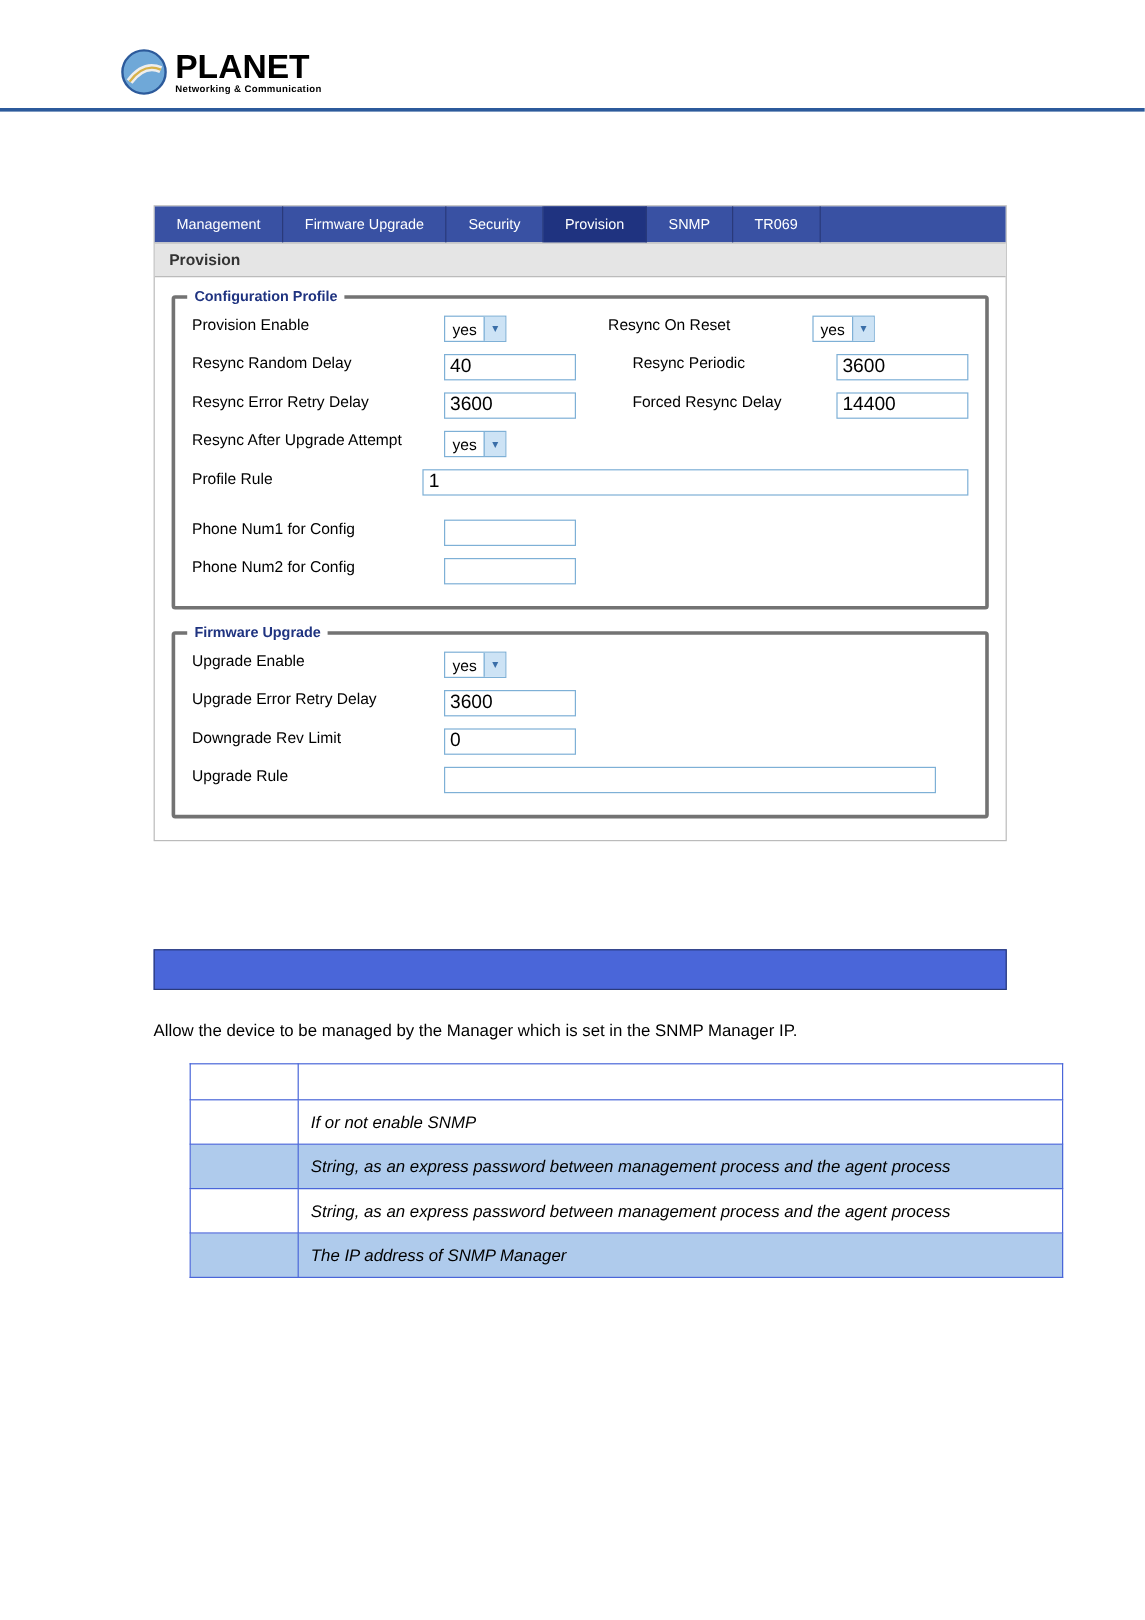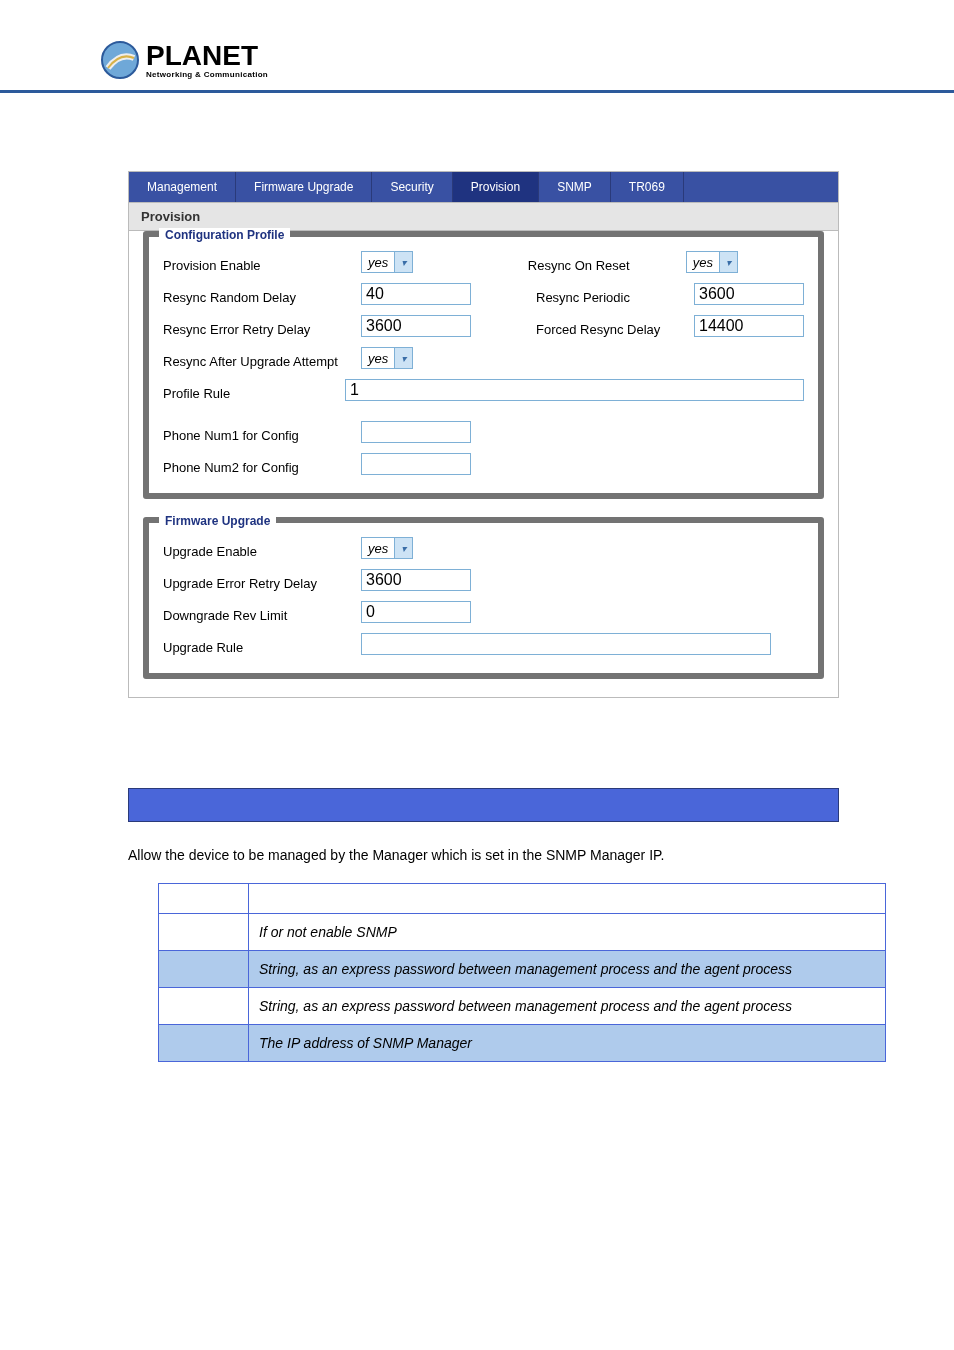--- a/index.html
+++ b/index.html
@@ -36,41 +36,41 @@
   .section-title-bar {
     background: #e5e5e5;
     border-top: 1px solid #bbb;
     border-bottom: 1px solid #bbb;
     font-weight: bold;
     color: #333;
     font-size: 13px;
     padding: 6px 12px;
   }
   .fieldset {
-    margin: 0 14px 18px 14px;
-    border: 6px solid #737373;
+    margin: 15px 14px 18px 14px;
+    border: 3px solid #737373;
     border-radius: 3px;
     padding: 14px 14px 18px 14px;
     position: relative;
   }
   .legend {
     position: absolute;
     top: -9px; left: 10px;
     background: #fff;
     color: #1F3380;
     font-weight: bold;
     font-size: 12px;
     padding: 0 6px;
   }
-  .row { display: flex; align-items: flex-end; margin-bottom: 10px; gap:8px;}
+  .row { display: flex; align-items: flex-start; margin-bottom: 10px; gap:20px;}
   .lbl { width: 190px; color:#000;}
   .lbl-r { width: 150px; color:#000;}
   .sel {
     display:inline-flex; align-items:center;
-    border:1px solid #7eb0d6; background:#fff; height:22px;font-style:italic;
+    border:1px solid #7eb0d6; background:#fff; height:22px;
   }
   .sel span{ padding:0 6px;}
   .sel .arrow{
     width:18px; height:20px; background:#cde3f5;
     border-left:1px solid #7eb0d6; display:flex;align-items:center;justify-content:center;
     color:#3a6ea8; font-size:10px;
   }
   .inp {
     border:1px solid #7eb0d6; height:22px; padding:0 4px; font-size:16px;
   }

